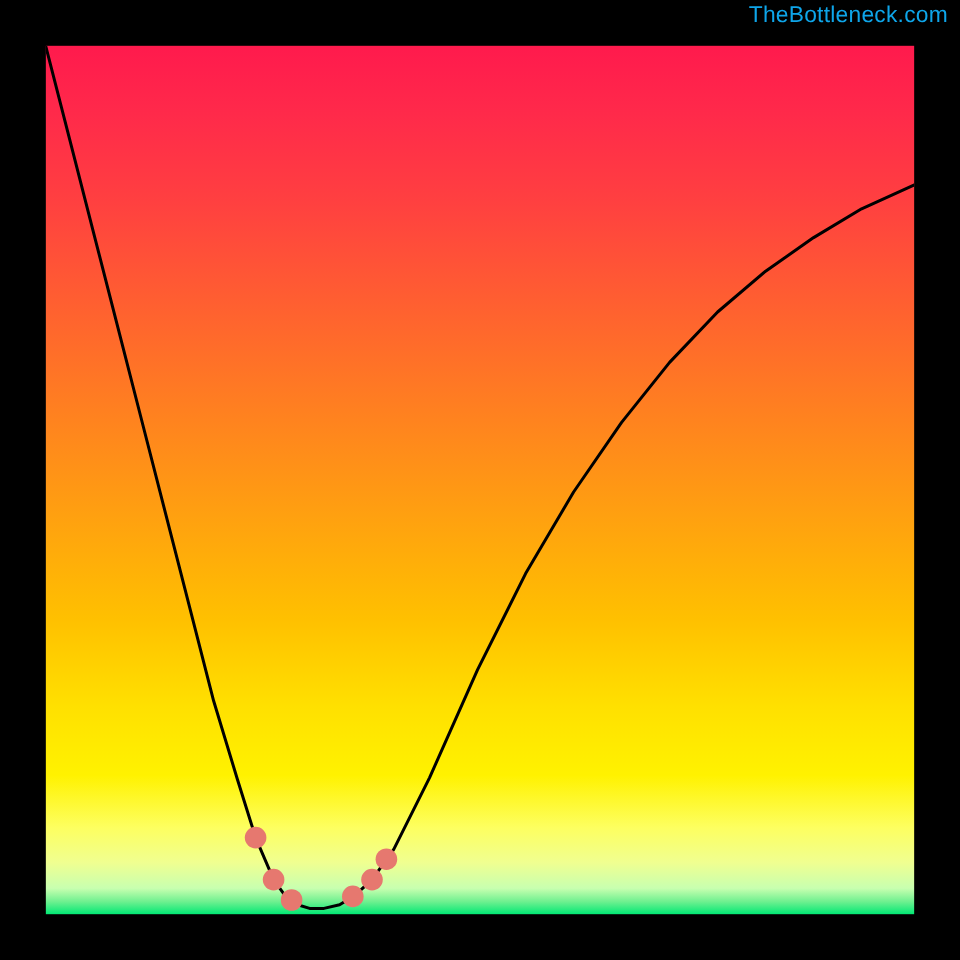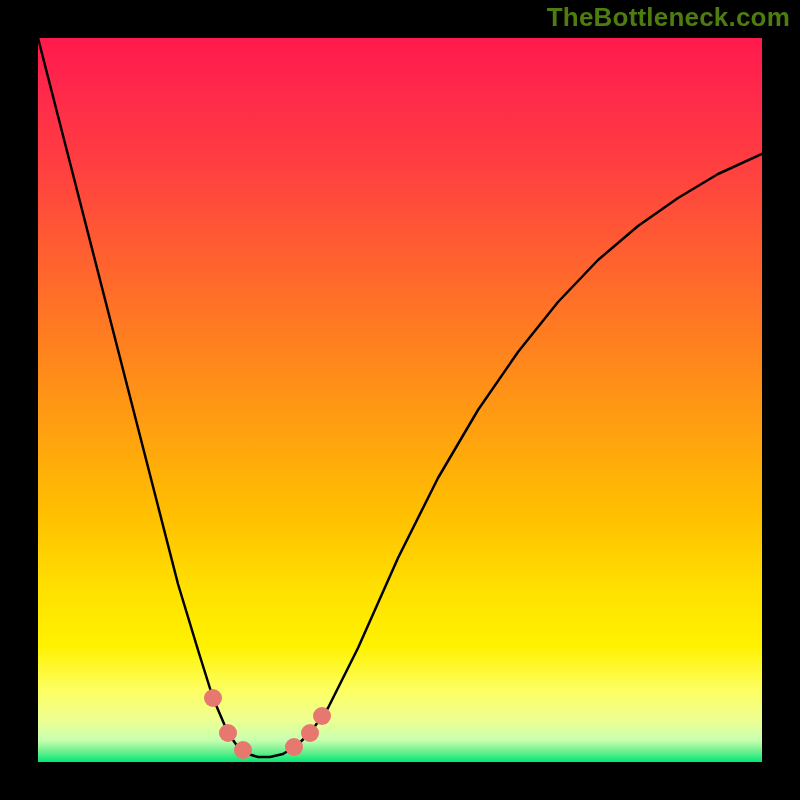--- a/index.html
+++ b/index.html
@@ -43,23 +43,23 @@
     position: absolute;
     inset: 0;
     width: 724px;
     height: 724px;
   }
   .watermark {
     position: absolute;
     top: 2px;
     right: 10px;
     font-family: Arial, Helvetica, sans-serif;
-    font-size: 26px;
-    font-weight: 700;
-    color: #4d7c0f;
+    font-size: 19px;
+    font-weight: 400;
+    color: #0ea5e9;
     letter-spacing: 0.2px;
     user-select: none;
   }
 </style>
 </head>
 <body>
 
 <div class="watermark">TheBottleneck.com</div>
 
 <div class="frame">

